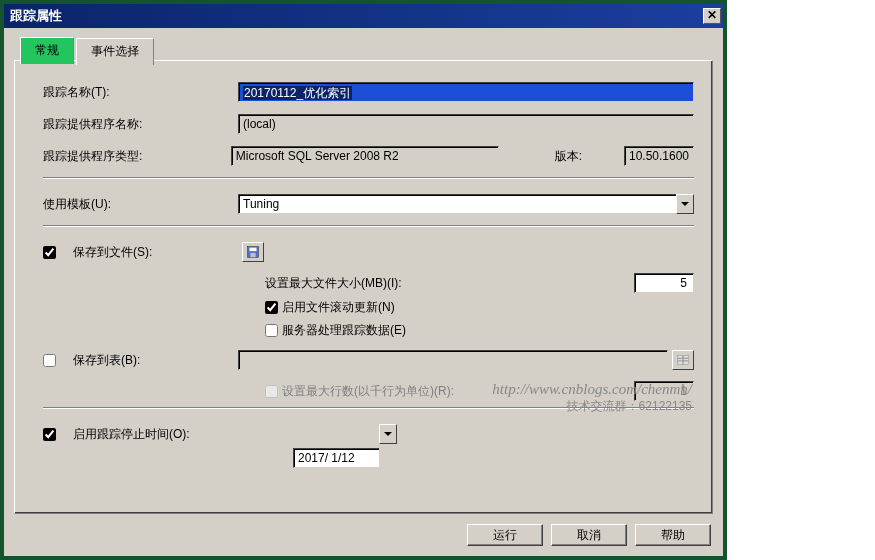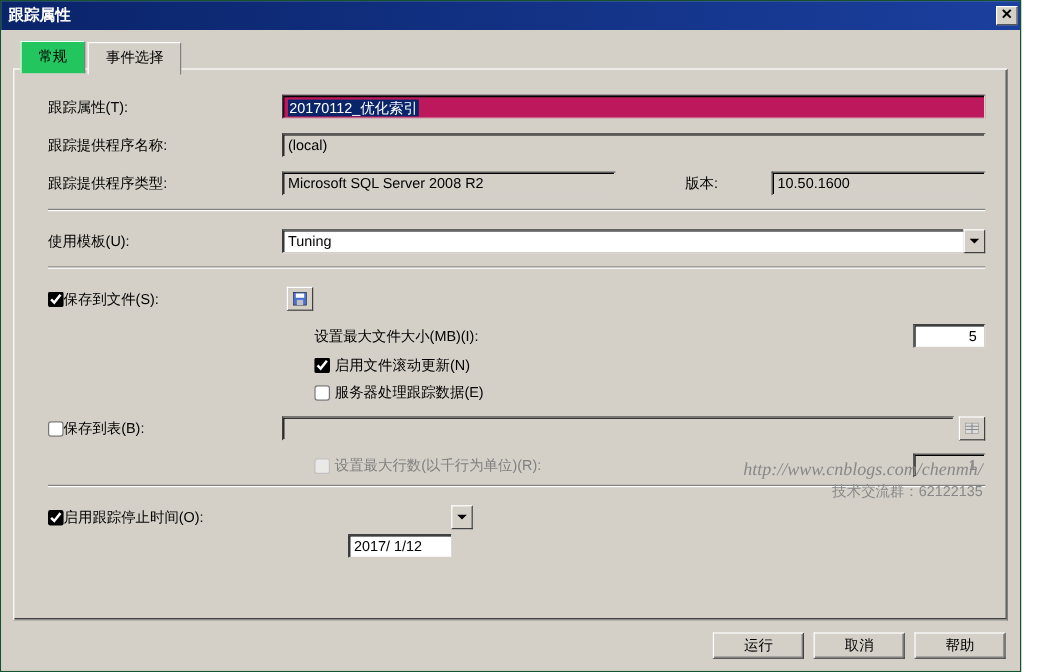--- a/index.html
+++ b/index.html
@@ -1,32 +1,32 @@
 <!DOCTYPE html>
 <html><head>
 <meta charset="utf-8">
 <style>
   * { box-sizing: border-box; margin: 0; padding: 0; }
   body { font-family: "Microsoft YaHei", "SimSun", Tahoma, Arial, sans-serif; font-size: 12px; background: #fff; }
-  .window { width: 851px; height: 560px; border: 1px solid #14532d; background: #d4d0c8; position: relative; }
+  .window { width: 727px; height: 560px; border: 4px solid #14532d; background: #d4d0c8; position: relative; }
   .titlebar { height: 24px; background: linear-gradient(to right, #0a246a, #1b3f9e); color: #fff; display: flex; align-items: center; padding: 0 2px 0 6px; font-weight: bold; font-size: 13px; }
   .titlebar .title { flex: 1; }
   .titlebar .close-btn { width: 18px; height: 16px; background: #d4d0c8; color: #000; border: 1px solid #fff; border-right-color:#555; border-bottom-color:#555; font-family: Arial; font-size: 12px; line-height: 13px; text-align: center; cursor: default; }
   .content { position: absolute; top: 24px; left: 0; right: 0; bottom: 0; background: #d4d0c8; padding: 8px 8px 8px 8px; }
   .tabs { position: absolute; top: 8px; left: 16px; z-index: 2; }
   .tab { display: inline-block; padding: 4px 14px 5px 14px; background: #d4d0c8; border: 1px solid #808080; border-bottom: none; font-size: 12px; margin-right: -1px; cursor: default; position: relative; }
   .tab.active { border-top: 1px solid #fff; border-left: 1px solid #fff; border-right: 1px solid #808080; background:#22c55e; top: 1px; }
   .tab.inactive { background: #d4d0c8; border-top: 1px solid #fff; border-left: 1px solid #fff; border-right: 1px solid #808080; top:2px; }
   .panel { position: absolute; top: 32px; left: 10px; right: 10px; bottom: 42px; border: 1px solid #fff; border-right-color:#808080; border-bottom-color:#808080; background:#d4d0c8; box-shadow: inset -1px -1px 0 #404040, inset 1px 1px 0 #d4d0c8; padding: 20px 18px 10px 28px; }
   .row { display: flex; align-items: center; min-height: 22px; margin-bottom: 10px; }
   .row .lbl { width: 195px; }
-  .row .lbl.checkbox-lbl { display: flex; align-items: center; gap: 0;}
+  .row .lbl.checkbox-lbl { display: flex; align-items: center; gap: 17px;}
   .field { height: 20px; border: 1px solid #808080; border-top-color:#404040; border-left-color:#404040; border-right-color:#d4d0c8; border-bottom-color:#d4d0c8; background: #fff; padding: 2px 4px; font-size: 12px; box-shadow: inset 1px 1px 0 #000; }
   .field.readonly { background: #d4d0c8; }
-  .trace-name { flex:1; background:#be185d; }
+  .trace-name { flex:1; background:#1d4ed8; }
   .trace-name .sel { background:#0a246a; color:#fff; padding:0 1px;}
   .hr { border: none; border-top: 1px solid #808080; border-bottom: 1px solid #fff; margin: 6px 0 14px 0; }
   .combo { flex:1; display:flex; }
   .combo .field { flex:1; border-right:none;}
   .combo .arrow { width: 18px; height:20px; background:#d4d0c8; border:1px solid #fff; border-right-color:#404040; border-bottom-color:#404040; display:flex; align-items:center; justify-content:center;}
   .arrow-down { width:0; height:0; border-left:4px solid transparent; border-right:4px solid transparent; border-top:4px solid #000;}
   .browse-btn { width: 22px; height:20px; background:#d4d0c8; border:1px solid #fff; border-right-color:#404040; border-bottom-color:#404040; display:flex; align-items:center; justify-content:center; margin-left:4px;}
   .browse-btn svg { width:14px; height:14px;}
   .subrow { display:flex; align-items:center; margin: 6px 0 4px 222px;}
   .sublbl { flex:0 0 260px;}
@@ -57,21 +57,21 @@
     <div class="close-btn">✕</div>
   </div>
   <div class="content">
     <div class="tabs">
       <div class="tab active">常规</div>
       <div class="tab inactive">事件选择</div>
     </div>
     <div class="panel">
 
       <div class="row">
-        <div class="lbl">跟踪属性(T):</div>
+        <div class="lbl">跟踪名称(T):</div>
         <div class="trace-name field"><span class="sel">20170112_优化索引</span></div>
       </div>
 
       <div class="row">
         <div class="lbl">跟踪提供程序名称:</div>
         <div class="field readonly" style="flex:1">(local)</div>
       </div>
 
       <div class="row">
         <div class="lbl">跟踪提供程序类型:</div>

